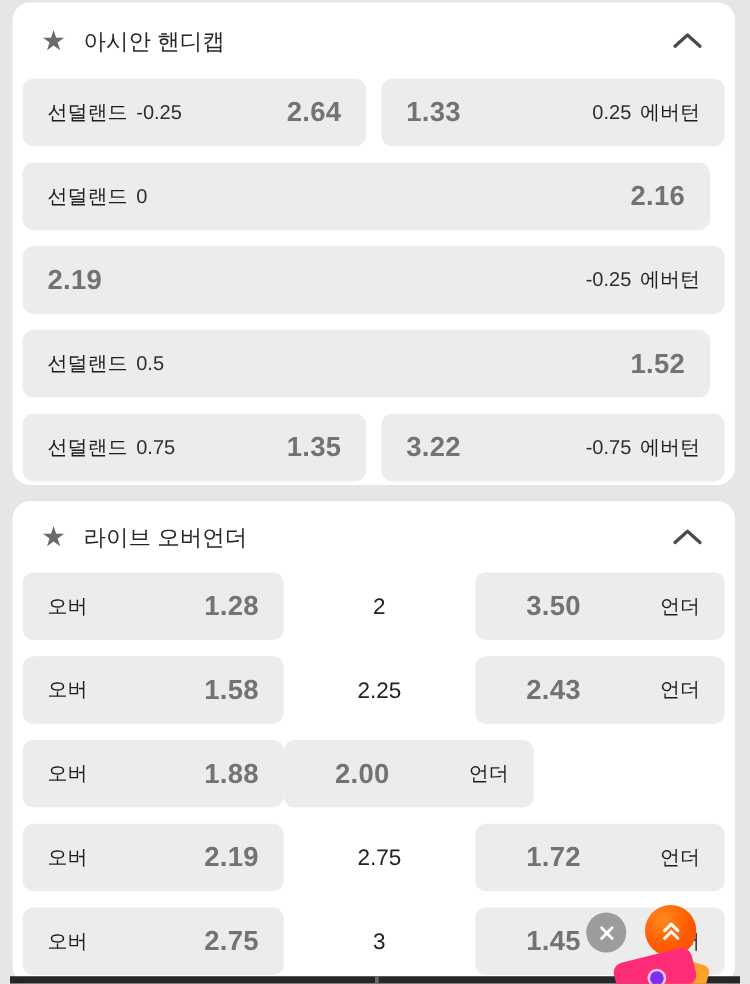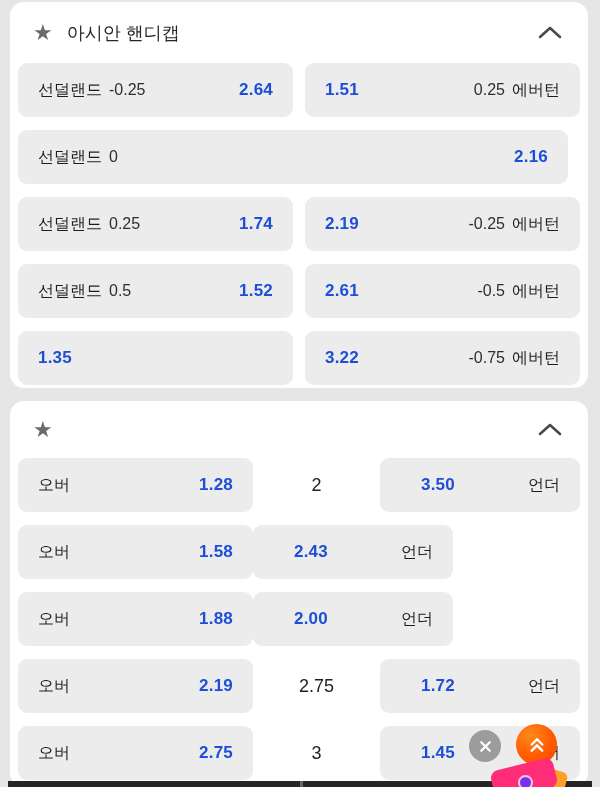--- a/index.html
+++ b/index.html
@@ -67,27 +67,27 @@
     cursor: pointer;
   }
   .hrow .bet { flex: 1; }
   .hrow .bet.home { margin-right: 12px; }
 
   .team { font-size: 16px; color: #1d1d1d; white-space: nowrap; }
   .hc { color: #2e2e2e; }
   .team .hc-after { margin-left: 7px; }
   .team .hc-before { margin-right: 7px; }
   .odds {
-    font-size: 17px;
+    font-size: 22px;
     font-weight: 700;
-    color: #1d4ed8;
+    color: #737373;
     letter-spacing: 0.2px;
   }
 
-  .ourow .bet.over { width: 235px; }
+  .ourow .bet.over { width: 209px; }
   .ourow .bet.under { width: 200px; padding-left: 41px; }
   .line {
     flex: 1;
     text-align: center;
     font-size: 18px;
     color: #222222;
   }
 
   .float-btn {
     position: absolute;
@@ -169,68 +169,62 @@
       </svg>
     </button>
   </div>
 
   <div class="hrow">
     <button class="bet home">
       <span class="team"><span>선덜랜드</span><span class="hc hc-after">-0.25</span></span>
       <span class="odds">2.64</span>
     </button>
     <button class="bet away">
-      <span class="odds">1.51</span>
+      <span class="odds">1.33</span>
       <span class="team"><span class="hc hc-before">0.25</span><span>에버턴</span></span>
     </button>
   </div>
 
   <div class="hrow">
     <button class="bet home">
       <span class="team"><span>선덜랜드</span><span class="hc hc-after">0</span></span>
       <span class="odds">2.16</span>
     </button>
   </div>
 
   <div class="hrow">
-    <button class="bet home">
-      <span class="team"><span>선덜랜드</span><span class="hc hc-after">0.25</span></span>
-      <span class="odds">1.74</span>
-    </button>
     <button class="bet away">
       <span class="odds">2.19</span>
       <span class="team"><span class="hc hc-before">-0.25</span><span>에버턴</span></span>
     </button>
   </div>
 
   <div class="hrow">
     <button class="bet home">
       <span class="team"><span>선덜랜드</span><span class="hc hc-after">0.5</span></span>
       <span class="odds">1.52</span>
     </button>
-    <button class="bet away">
-      <span class="odds">2.61</span>
-      <span class="team"><span class="hc hc-before">-0.5</span><span>에버턴</span></span>
-    </button>
   </div>
 
   <div class="hrow">
     <button class="bet home">
+      <span class="team"><span>선덜랜드</span><span class="hc hc-after">0.75</span></span>
       <span class="odds">1.35</span>
     </button>
     <button class="bet away">
       <span class="odds">3.22</span>
       <span class="team"><span class="hc hc-before">-0.75</span><span>에버턴</span></span>
     </button>
   </div>
 </section>
 
 <section class="card" id="card-overunder">
   <div class="header">
     <span class="star">★</span>
+    <span class="title">라이브 오버언더</span>
     <button class="chev-btn">
       <svg width="26" height="15" viewBox="0 0 26 15">
         <polyline points="3,12 13,3 23,12" fill="none" stroke="#4a4a4a" stroke-width="2.6" stroke-linecap="round" stroke-linejoin="round"></polyline>
       </svg>
     </button>
   </div>
 
   <div class="ourow">
     <button class="bet over">
       <span class="team">오버</span>
@@ -241,20 +235,21 @@
       <span class="odds">3.50</span>
       <span class="team">언더</span>
     </button>
   </div>
 
   <div class="ourow">
     <button class="bet over">
       <span class="team">오버</span>
       <span class="odds">1.58</span>
     </button>
+    <span class="line">2.25</span>
     <button class="bet under">
       <span class="odds">2.43</span>
       <span class="team">언더</span>
     </button>
   </div>
 
   <div class="ourow">
     <button class="bet over">
       <span class="team">오버</span>
       <span class="odds">1.88</span>

